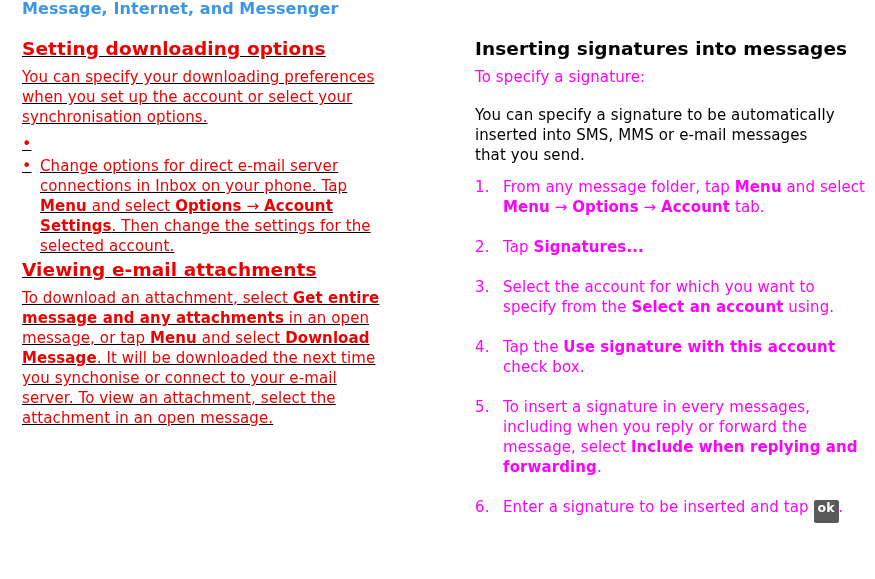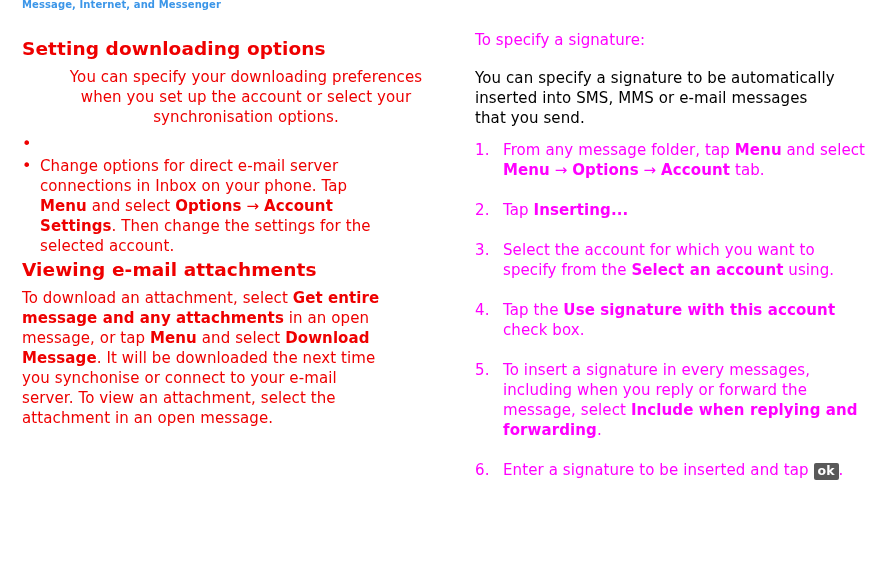--- a/index.html
+++ b/index.html
@@ -6,54 +6,54 @@
   html, body { margin: 0; padding: 0; }
   body {
     width: 875px; height: 579px;
     background: var(--page_bg, #ffffff);
     font-family: "DejaVu Sans", sans-serif;
     position: relative; overflow: hidden;
     color: var(--text_black, #000);
   }
   .breadcrumb {
     position: absolute; left: 22px; top: -1px;
-    font-size: 10px; font-weight: bold;
+    font-size: 16px; font-weight: bold;
     color: var(--header_blue, #3C96E8);
     letter-spacing: 0.1px;
   }
   .col { position: absolute; top: 30px; }
-  .col-left  { left: 22px;  width: 448px; }
+  .col-left  { left: 22px;  width: 448px; text-decoration: underline; }
   .col-right { left: 475px; width: 400px; }
 
   .sec-title { font-size: 18.5px; font-weight: bold; line-height: 22px; margin: 8px 0 7px 0; letter-spacing: 0.1px; }
   .sec-title.spaced { margin-top: 2px; }
 
   .red     { color: var(--red, #EE0000); }
   .magenta { color: var(--magenta, #FF00FF); }
   .black   { color: var(--text_black, #000); }
 
   .txt { font-size: 15px; line-height: 20px; white-space: pre; letter-spacing: 0.1px; }
   .para { margin: 0 0 12px 0; }
-  .intro-left { margin-bottom: 7px; text-align: center; }
+  .intro-left { margin-bottom: 7px; }
   .b, .b span { font-weight: bold; text-align: center; }
   .txt .b { font-weight: bold; }
 
   .bullet { display: flex; margin: 0 0 3px 0; }
   .dot { width: 18px; flex: none; }
 
   .task-label { margin: 0 0 18px 0; }
   .steps { margin-top: 0; }
   .step { display: flex; margin: 0 0 20px 0; }
   .num { width: 28px; flex: none; }
 
   .okbtn {
     background: var(--ok_bg, #595959);
     color: var(--ok_fg, #ffffff);
     font-weight: bold; font-size: 12.5px; line-height: 14px;
-    padding: 1px 4px 2px 4px; border-radius: 2px;
+    padding: 1px 4px 8px 4px; border-radius: 2px;
     display: inline-block; vertical-align: baseline; white-space: normal;
   }
   .page-number { position: absolute; left: -1px; top: 581px; font-size: 15px; color: var(--text_black, #000); }
 </style>
 </head>
 <body>
 
 <div class="breadcrumb">Message, Internet, and Messenger</div>
 
 <div class="col col-left">
@@ -80,34 +80,35 @@
   <div class="txt red para"><span>To download an attachment, select </span><span class="b">Get entire
 message and any attachments</span><span> in an open
 message, or tap </span><span class="b">Menu</span><span> and select </span><span class="b">Download
 Message</span><span>. It will be downloaded the next time
 you synchonise or connect to your e-mail
 server. To view an attachment, select the
 attachment in an open message.</span></div>
 </div>
 
 <div class="col col-right">
+  <div class="sec-title black">Inserting signatures into messages</div>
   <div class="txt magenta task-label">To specify a signature:</div>
   <div class="txt black para">You can specify a signature to be automatically
 inserted into SMS, MMS or e-mail messages
 that you send.</div>
 
   <div class="steps">
     <div class="step">
       <span class="num txt magenta">1.</span>
       <div class="txt magenta"><span>From any message folder, tap </span><span class="b">Menu</span><span> and select
 </span><span class="b">Menu</span><span> → </span><span class="b">Options</span><span> → </span><span class="b">Account</span><span> tab.</span></div>
     </div>
     <div class="step">
       <span class="num txt magenta">2.</span>
-      <div class="txt magenta"><span>Tap </span><span class="b">Inserting...</span></div>
+      <div class="txt magenta"><span>Tap </span><span class="b">Signatures...</span></div>
     </div>
     <div class="step">
       <span class="num txt magenta">3.</span>
       <div class="txt magenta"><span>Select the account for which you want to
 specify from the </span><span class="b">Select an account</span><span> using.</span></div>
     </div>
     <div class="step">
       <span class="num txt magenta">4.</span>
       <div class="txt magenta"><span>Tap the </span><span class="b">Use signature with this account</span><span>
 check box.</span></div>

